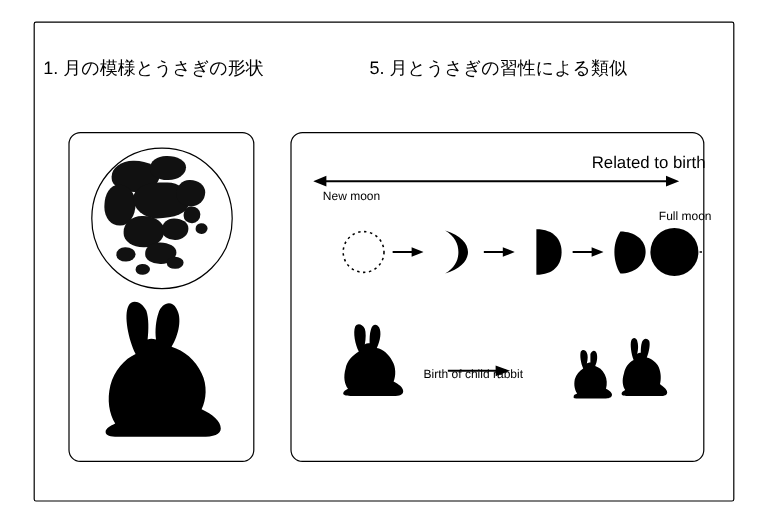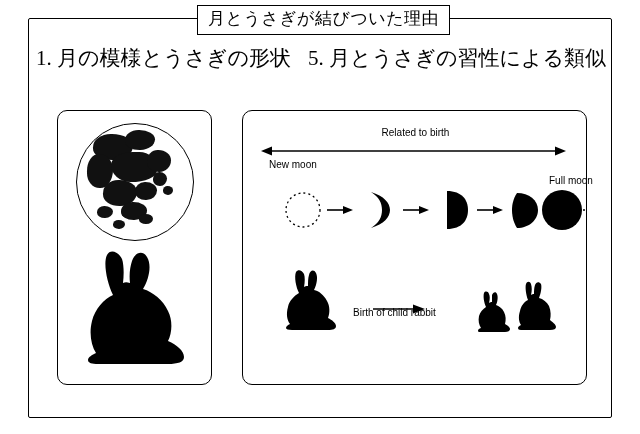--- a/index.html
+++ b/index.html
@@ -36,24 +36,23 @@
     background: #ffffff;
     border: 1px solid #000000;
     box-sizing: border-box;
     font-size: 17px;
     line-height: 20px;
     white-space: nowrap;
     letter-spacing: 0.5px;
   }
   .heading {
     position: absolute;
-    font-size: 21px;
+    font-size: 15px;
     line-height: 28px;
     white-space: nowrap;
-    font-family: Liberation Serif, serif;
   }
   #heading-left-1 { left: 36px; top: 44px; }
   #heading-left-2 { left: 36px; top: 74px; }
   #heading-right-1 { left: 308px; top: 44px; }
   #heading-right-2 { left: 378px; top: 74px; }
 
   .panel {
     position: absolute;
     border: 1px solid #000000;
     border-radius: 10px;
@@ -109,22 +108,22 @@
     left: 18px;
     top: 34px;
     width: 305px;
     height: 12px;
   }
   #birth-arrow-label {
     position: absolute;
     left: 0;
     top: 16px;
     width: 345px;
-    text-align: center;
-    font-size: 10px;
+    text-align: right;
+    font-size: 14px;
   }
   .phase-label {
     position: absolute;
     font-size: 10px;
     white-space: nowrap;
   }
   #label-new-moon { left: 26px; top: 48px; text-align: right; }
   #label-full-moon { left: 270px; top: 64px; padding-left: 36px; }
 
   #phase-row {
@@ -184,21 +183,20 @@
   }
   svg { display: block; }
 </style>
 </head>
 <body>
 
 <div id="slide">
 
   <div id="outer-frame"></div>
 
-  <div id="title-box">月とうさぎが結びついた理由</div>
 
   <div class="heading" id="heading-left-1">1. 月の模様とうさぎの形状</div>
   <div class="heading" id="heading-right-1">5. 月とうさぎの習性による類似</div>
 
   <div class="panel" id="panel-left">
 
     <div id="moon-full-wrap">
       <div id="moon-full">
         <div class="mare" style="left:16px; top:10px; width:40px; height:26px;"></div>
         <div class="mare" style="left:48px; top:6px; width:30px; height:20px;"></div>

